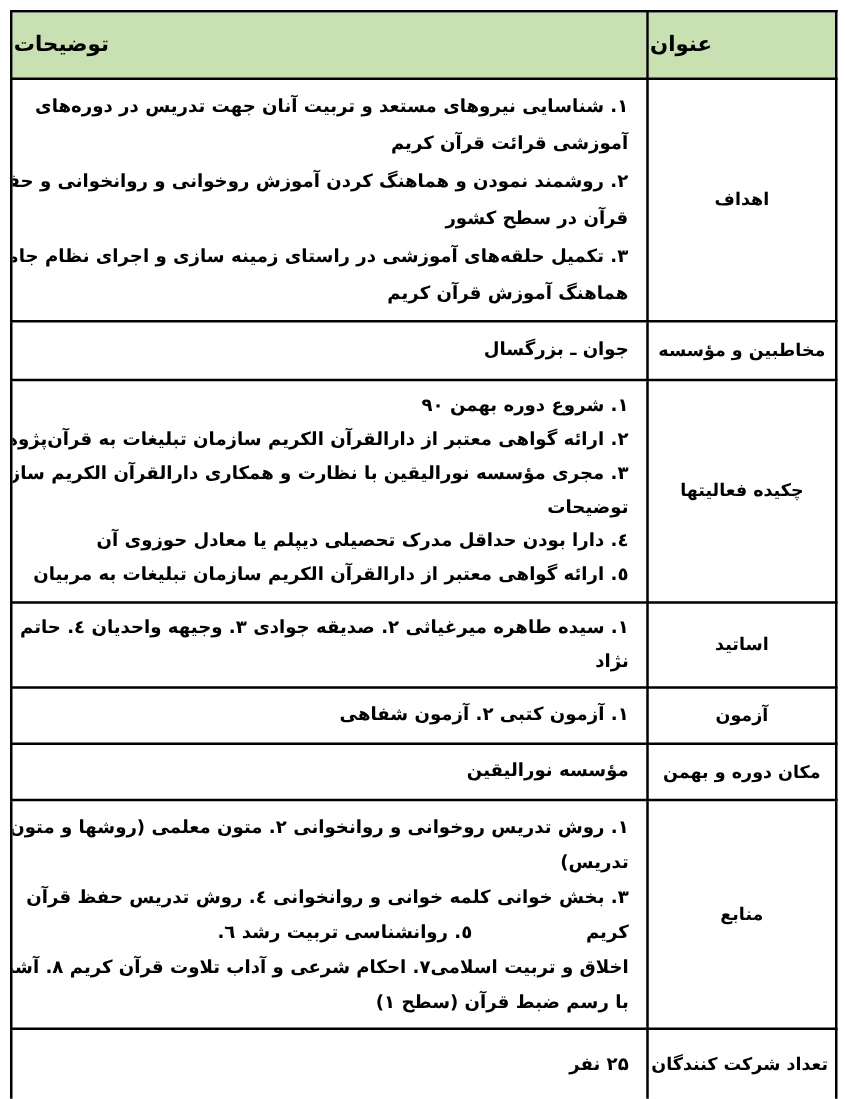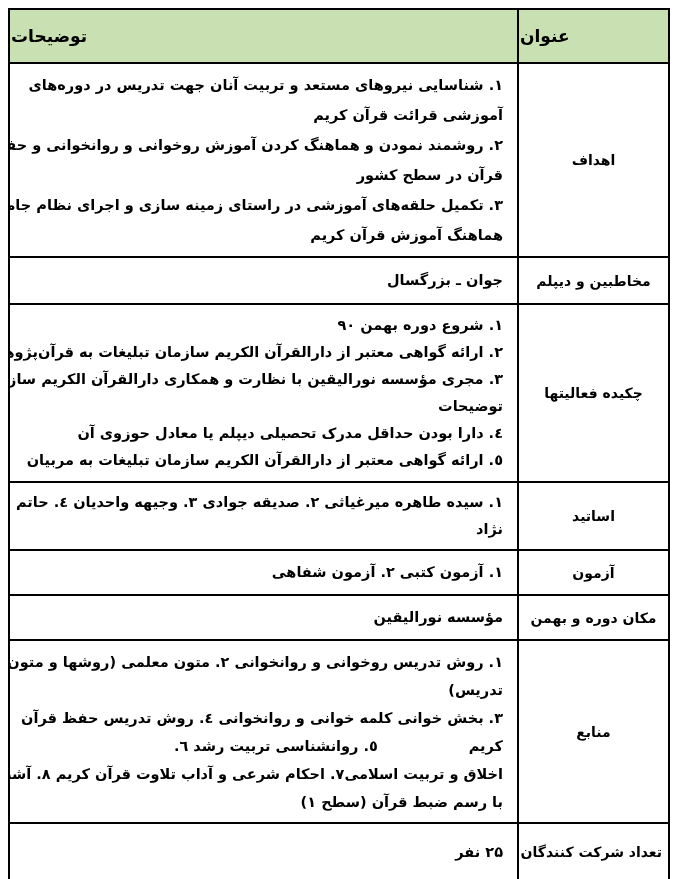--- a/index.html
+++ b/index.html
@@ -76,21 +76,21 @@
           <div class="line">۱. شناسایی نیروهای مستعد و تربیت آنان جهت تدریس در دوره‌های</div>
           <div class="line">آموزشی قرائت قرآن کریم</div>
           <div class="line">۲. روشمند نمودن و هماهنگ کردن آموزش روخوانی و روانخوانی و حفظ</div>
           <div class="line">قرآن در سطح کشور</div>
           <div class="line">۳. تکمیل حلقه‌های آموزشی در راستای زمینه سازی و اجرای نظام جامع و</div>
           <div class="line">هماهنگ آموزش قرآن کریم</div>
         </td>
       </tr>
 
       <tr class="r-audience">
-        <td class="title-cell">مخاطبین و دیپلم</td>
+        <td class="title-cell">مخاطبین و مؤسسه</td>
         <td class="desc-cell">
           <div class="line">جوان ـ بزرگسال</div>
         </td>
       </tr>
 
       <tr class="r-activities">
         <td class="title-cell">چکیده فعالیتها</td>
         <td class="desc-cell">
           <div class="line">۱. شروع دوره بهمن ۹۰</div>
           <div class="line">۲. ارائه گواهی معتبر از دارالقرآن الکریم سازمان تبلیغات به قرآن‌پژوهان</div>

